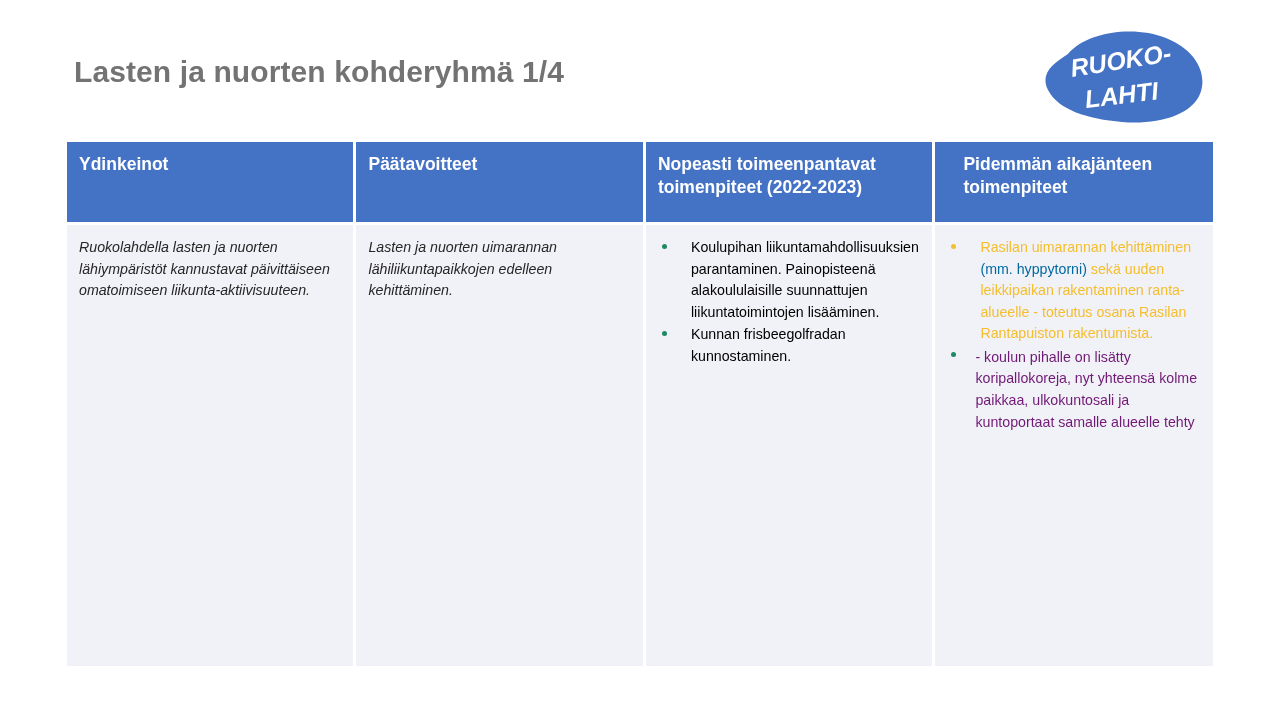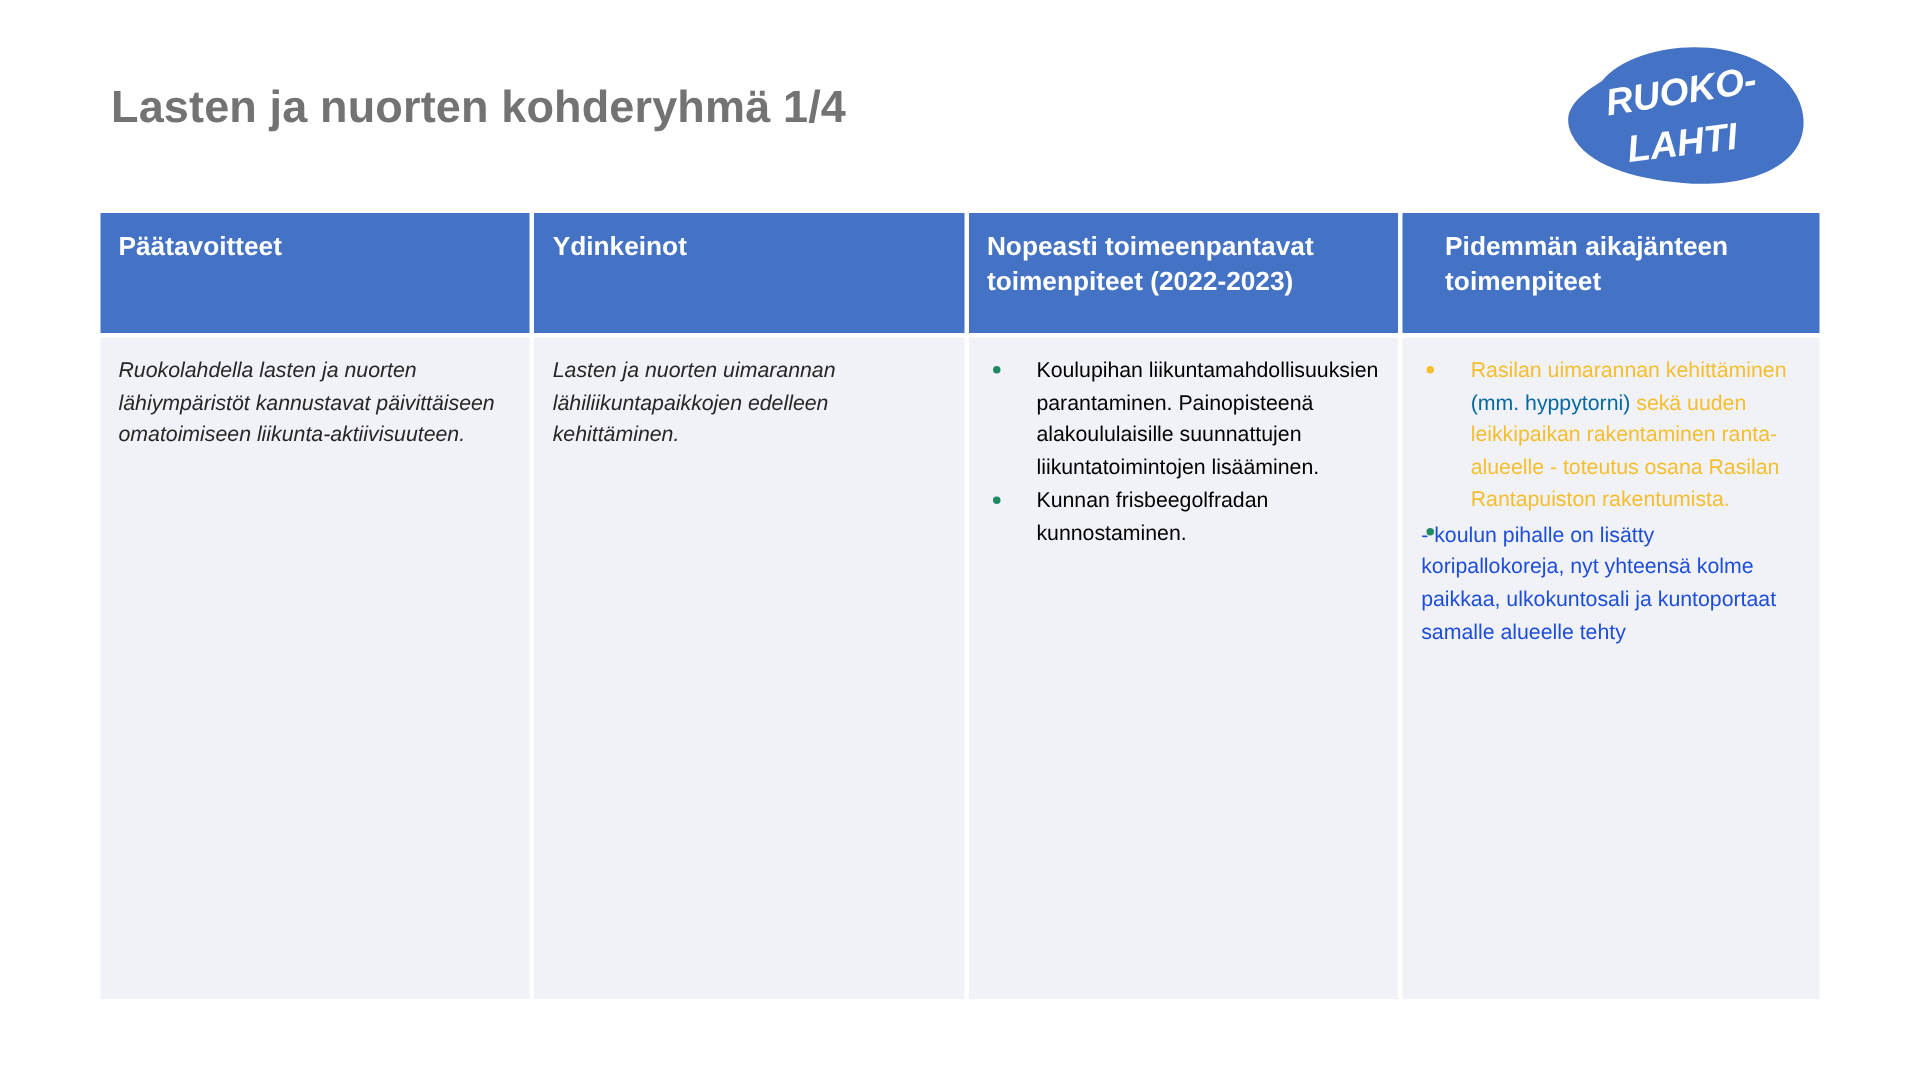--- a/index.html
+++ b/index.html
@@ -108,44 +108,45 @@
     width: 5px;
     height: 5px;
     border-radius: 50%;
   }
   .green { color: #000000; }
   .green .dot { background: #1E8A62; }
   .gold  { color: #F4BE2C; }
   .gold  .dot { background: #F4BE2C; }
   .red   { color: #0369a1; }
   .note-blue {
-    color: #1d4ed8;
+    color: #701a75;
     margin-top: 2px;
+    margin-left: 28px;
   }
 </style>
 </head>
 <body>
 
 <div class="slide-title">Lasten ja nuorten kohderyhmä 1/4</div>
 
 <div class="logo">
   <svg width="172" height="96" viewBox="0 0 172 96" xmlns="http://www.w3.org/2000/svg">
     <path d="M30 26 C48 4, 96 -3, 128 10 C158 22, 170 46, 162 66 C153 88, 118 97, 84 94 C50 91, 20 82, 10 62 C2 46, 14 36, 30 26 Z" fill="#4472C4"></path>
     <g fill="#FFFFFF" font-family="Liberation Sans, sans-serif" font-weight="bold" font-style="italic">
       <text x="34" y="49" font-size="25" transform="rotate(-9 34 49)">RUOKO-</text>
       <text x="48" y="80" font-size="25" transform="rotate(-7 48 80)">LAHTI</text>
     </g>
   </svg>
 </div>
 
 <div class="table">
 
   <div class="thead">
+    <div class="th c2">Ydinkeinot</div>
     <div class="th c1">Päätavoitteet</div>
-    <div class="th c2">Ydinkeinot</div>
     <div class="th c3">Nopeasti toimeenpantavat toimenpiteet (2022-2023)</div>
     <div class="th c4">Pidemmän aikajänteen toimenpiteet</div>
   </div>
 
   <div class="tbody">
 
     <div class="td c1">
       <div class="plain-text">Ruokolahdella lasten ja nuorten lähiympäristöt kannustavat päivittäiseen omatoimiseen liikunta-aktiivisuuteen.</div>
     </div>
 

